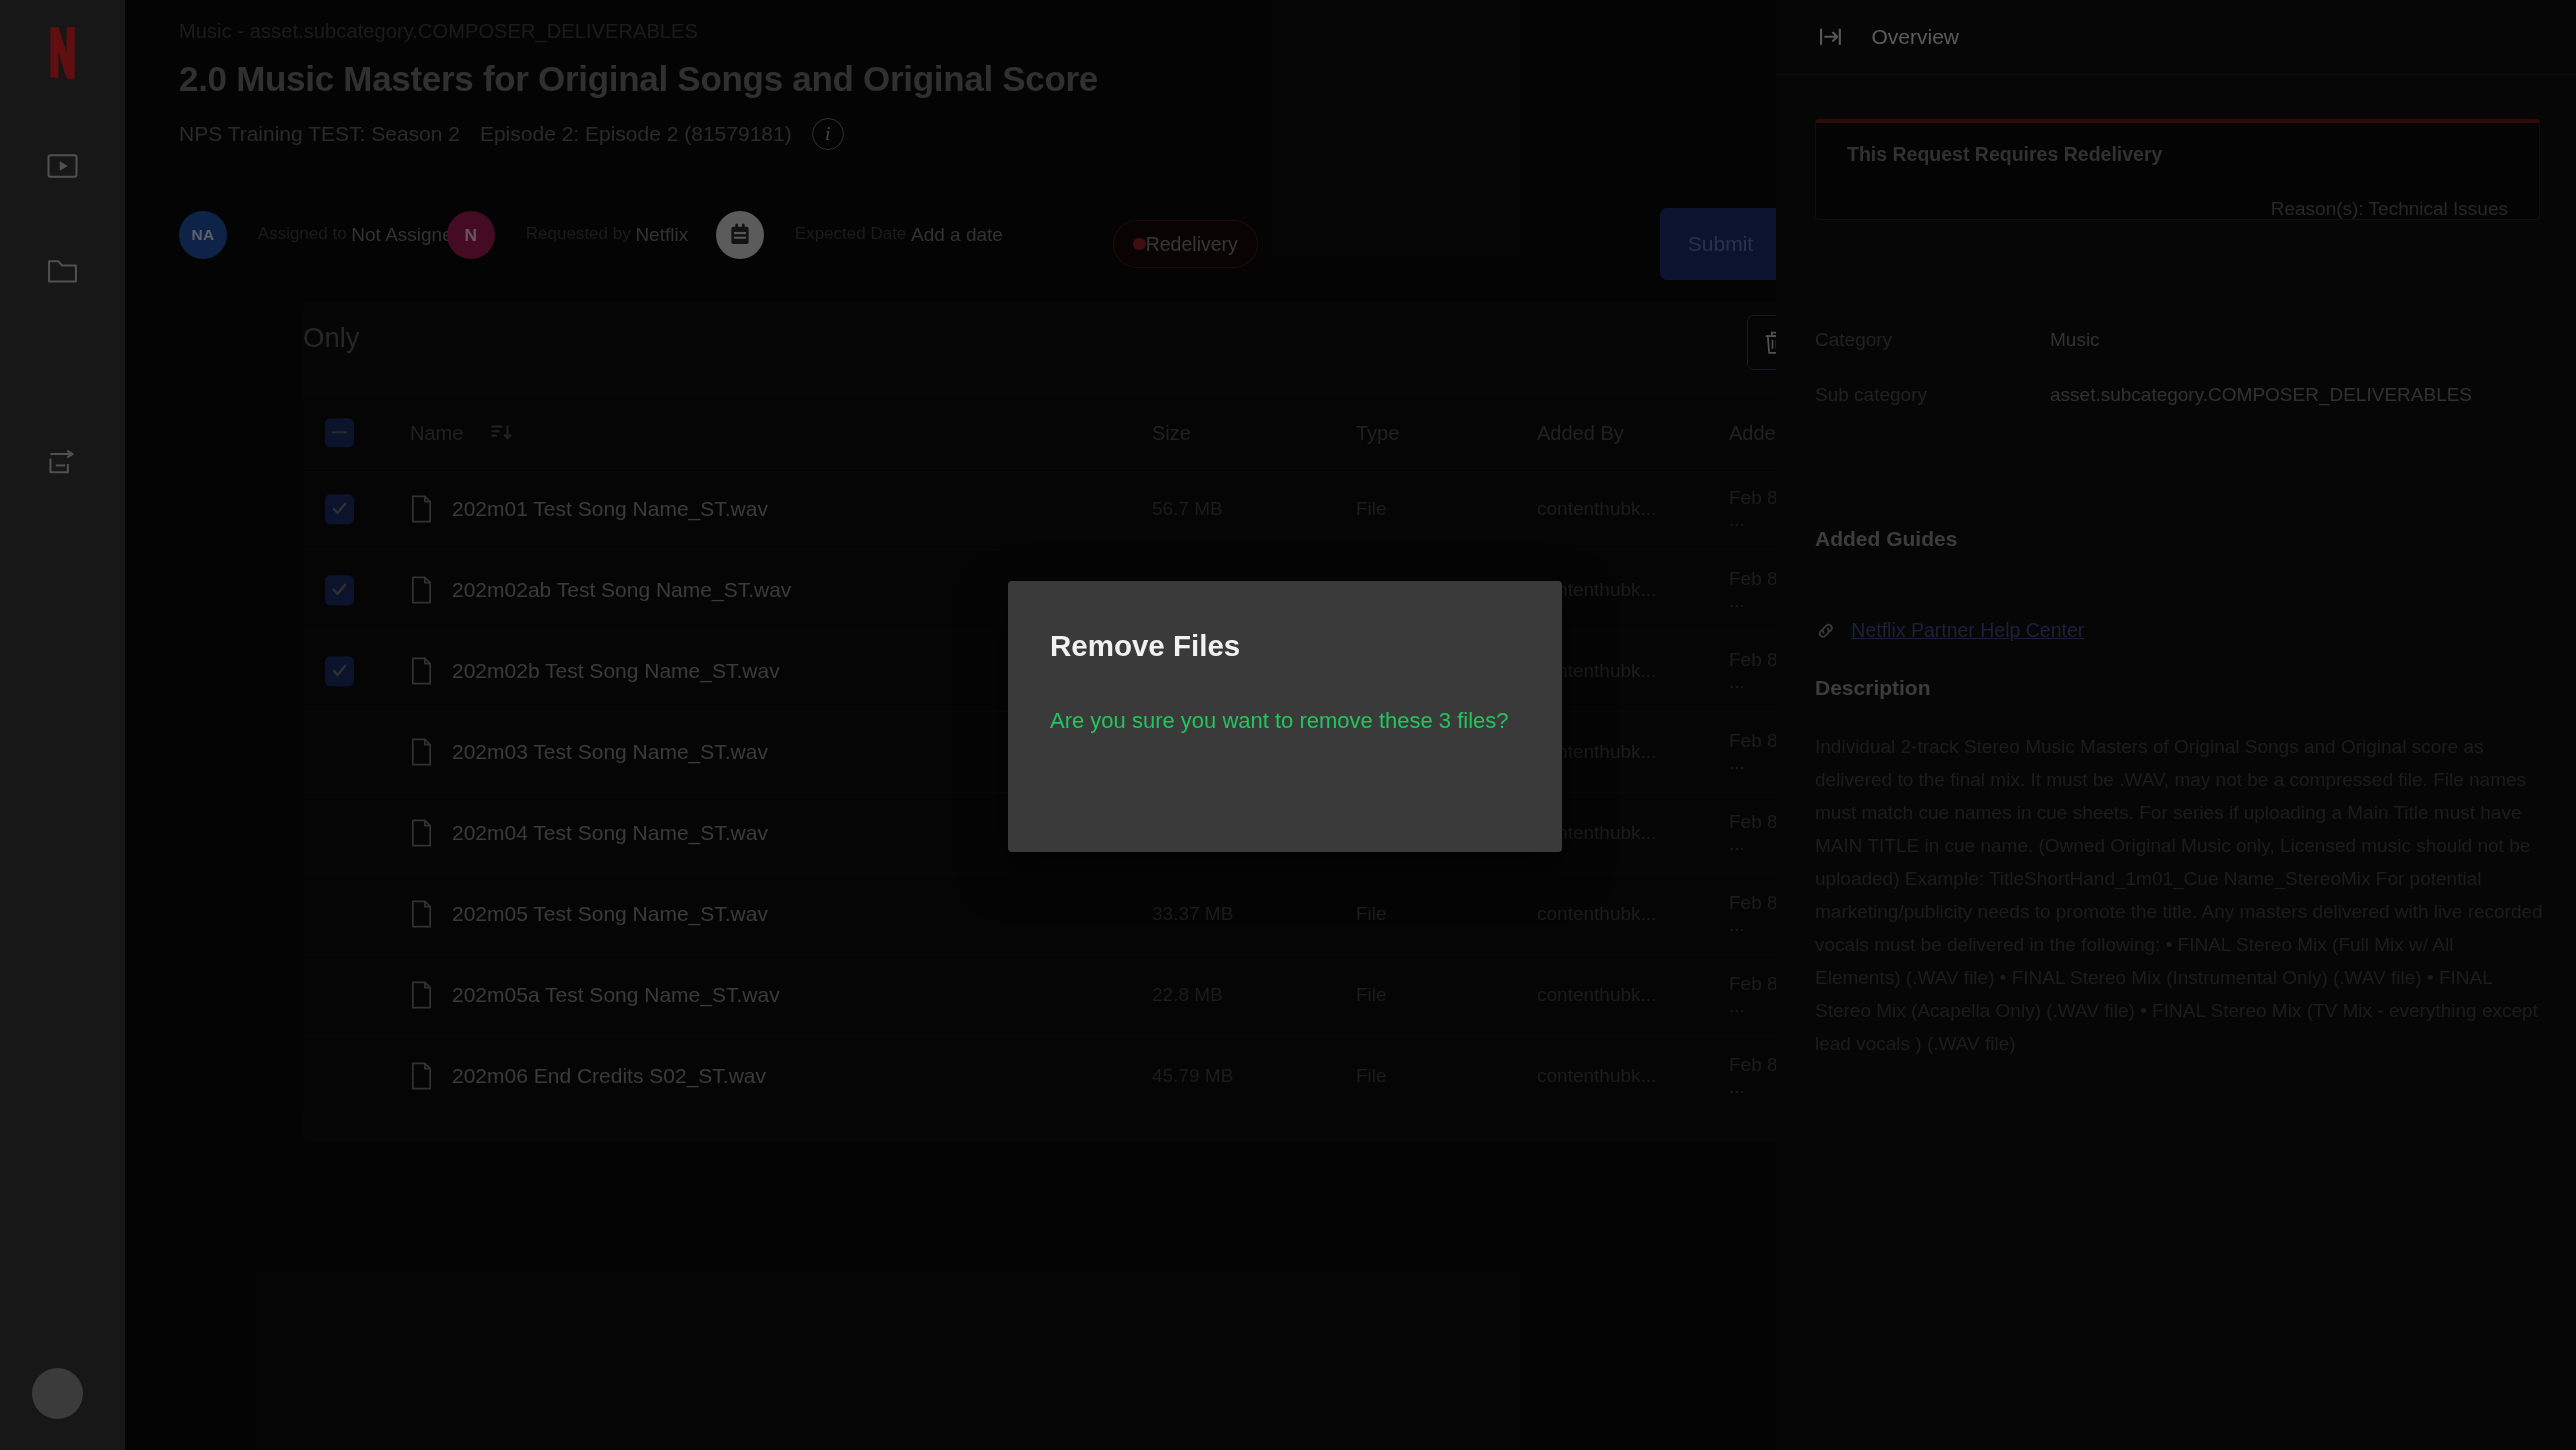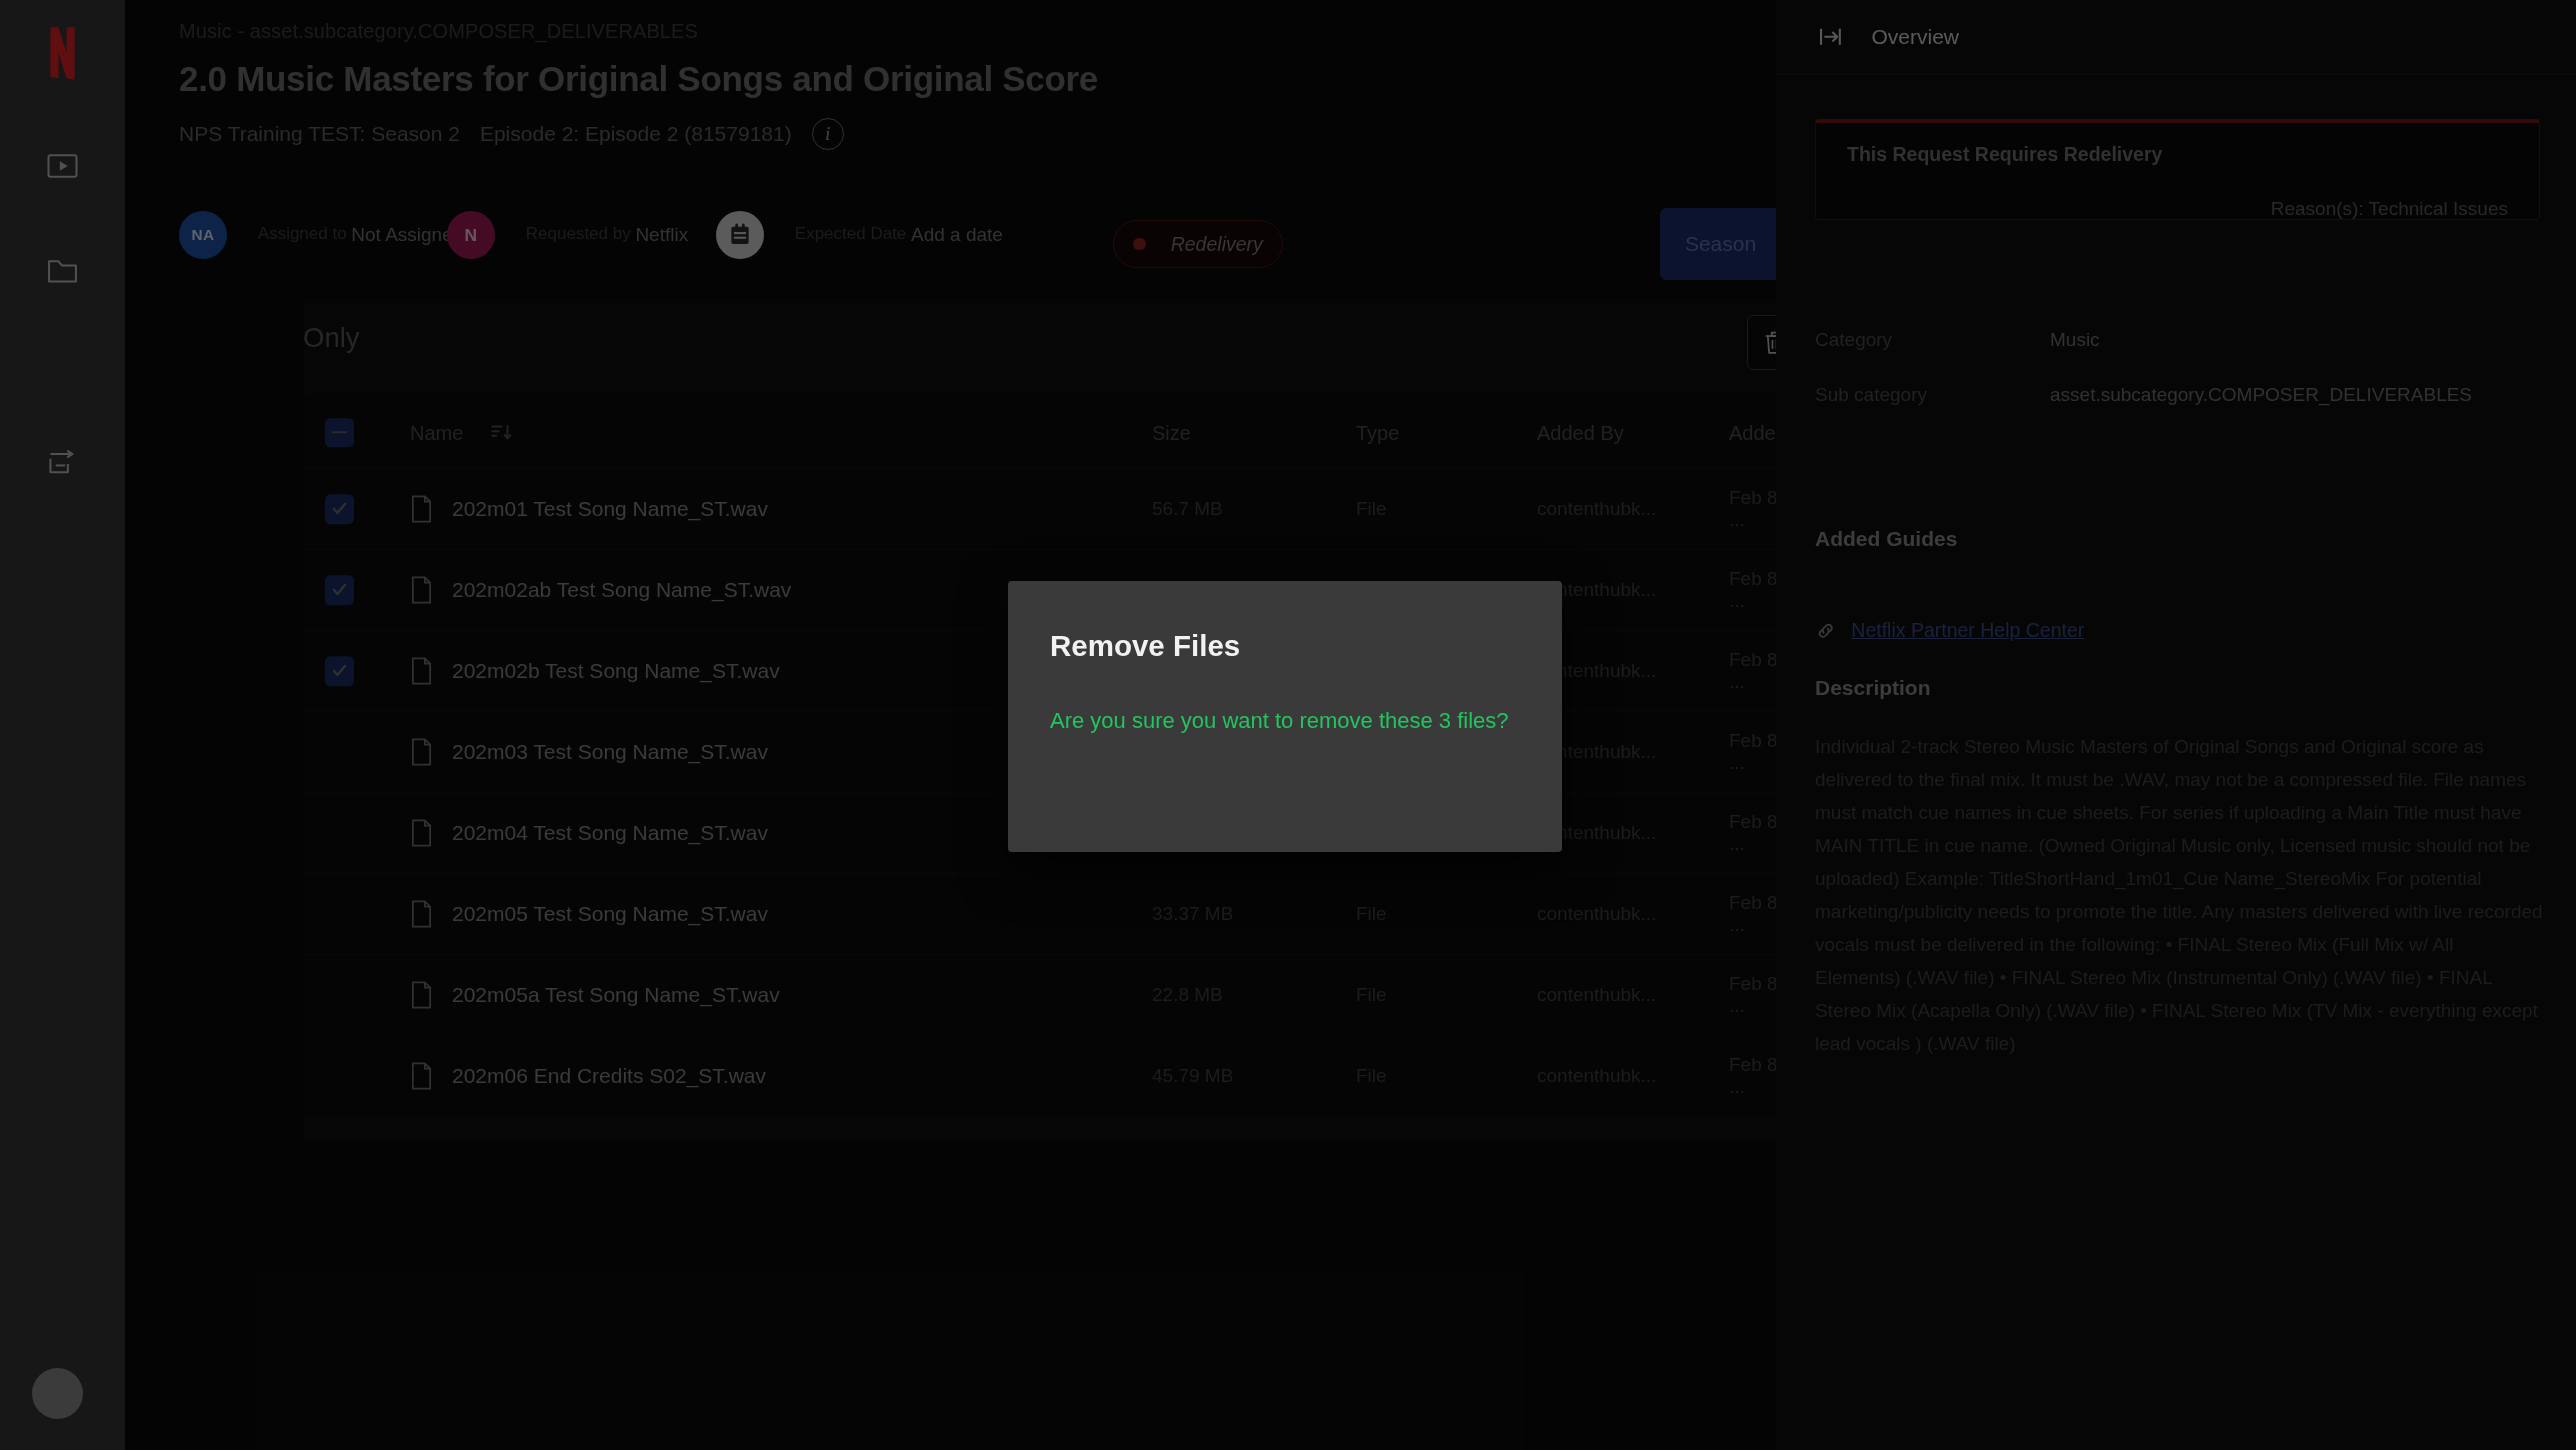--- a/index.html
+++ b/index.html
@@ -32,21 +32,21 @@
   
   .meta-strip{position:absolute;left:54px;top:195px;width:1543px;height:87px;}
   .meta-item{position:absolute;display:flex;align-items:center;gap:14.8px;top:16px;}
   .meta-av{width:48px;height:48px;border-radius:50%;display:flex;align-items:center;justify-content:center;
            font-size:15.4px;font-weight:700;letter-spacing:0.3px;}
   .meta-txt{display:flex;gap:4.7px;margin-left:16px;}
   .meta-lbl{font-size:17px;color:#3c3c3c;}
   .meta-val{font-size:19px;color:#6f6f6f;font-weight:500;}
 
   .badge-redelivery{position:absolute;left:988px;top:220px;height:48px;padding:0 19px;border-radius:24px;
-        border:1.3px solid #4a1818;background:#140707;display:flex;align-items:center;gap:25px;cursor:pointer;font-style:italic;}
+        border:1.3px solid #4a1818;background:#140707;display:flex;align-items:center;gap:0;cursor:pointer;}
   .badge-dot{width:12.7px;height:12.7px;border-radius:50%;background:#8c2220;}
   .badge-lbl{font-size:19.5px;color:#7a7a7a;}
 
   .btn-submit{position:absolute;left:1535px;top:208px;width:121px;height:72px;border-radius:6.7px;
         background:#1b2a66;display:flex;align-items:center;justify-content:center;font-size:21px;color:#5c6ea8;cursor:pointer;}
 
   
   .files-card{position:absolute;left:178px;top:302px;width:1523px;height:839px;background:#0e0e0e;border-radius:5.4px;}
   .files-title{position:absolute;left:0px;top:20px;font-size:27.5px;font-weight:500;color:#565656;}
   .btn-trash{position:absolute;right:24px;top:13.4px;width:55px;height:55px;border-radius:6.7px;
@@ -181,21 +181,21 @@
           <span class="meta-val">Add a date</span>
         </div>
       </div>
     </div>
 
     <div class="badge-redelivery">
       <span class="badge-dot"></span>
       <span class="badge-lbl">Redelivery</span>
     </div>
 
-    <div class="btn-submit">Season</div>
+    <div class="btn-submit">Submit</div>
 
     <div class="files-card">
       <div class="files-title">Only</div>
 
       <div class="btn-trash">
         <svg width="23" height="25.5" viewBox="0 0 34 38">
           <path d="M4 9 h26" stroke="#b5b5b5" stroke-width="2.6" fill="none"></path>
           <path d="M13 4 h8 v5 h-8 Z" stroke="#b5b5b5" stroke-width="2.6" fill="none"></path>
           <path d="M7 9 l2 25 h16 l2 -25" stroke="#b5b5b5" stroke-width="2.6" fill="none" stroke-linejoin="round"></path>
           <path d="M14 15 v13 M20 15 v13" stroke="#b5b5b5" stroke-width="2.4"></path>

